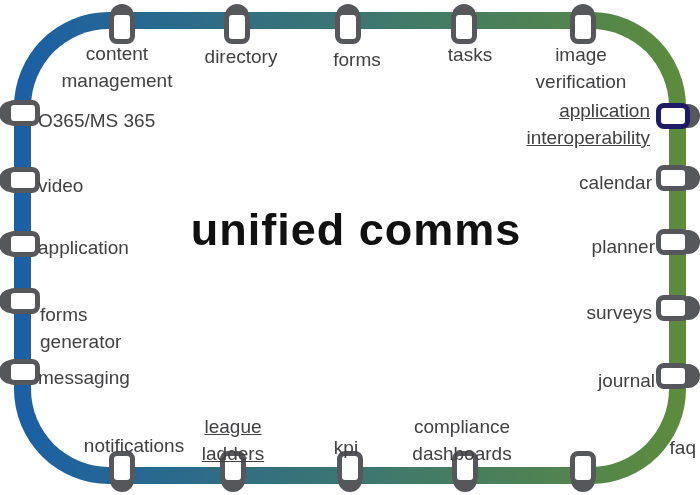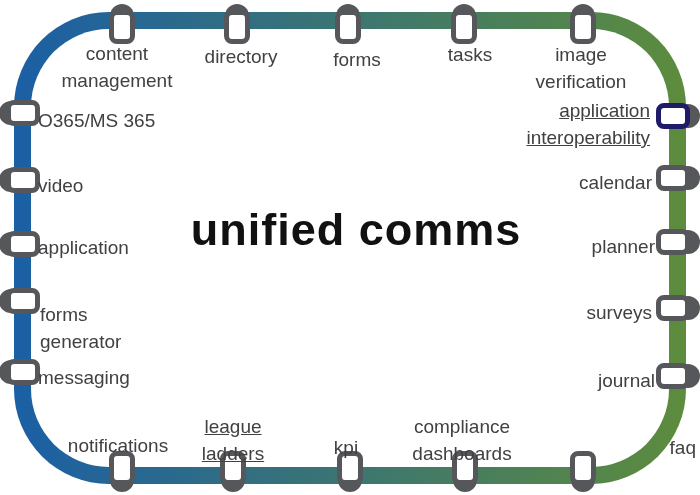--- a/index.html
+++ b/index.html
@@ -92,21 +92,21 @@
       <div class="conn-plug plug-h" style="left: 656px; top: 229px;"></div>
       <div class="node-label side-right" style="right: 45px; top: 233px;">planner</div>
       <div class="conn-cap" style="left: 676px; top: 296px;"></div>
       <div class="conn-plug plug-h" style="left: 656px; top: 295px;"></div>
       <div class="node-label side-right" style="right: 48px; top: 299px;">surveys</div>
       <div class="conn-cap" style="left: 676px; top: 364px;"></div>
       <div class="conn-plug plug-h" style="left: 656px; top: 363px;"></div>
       <div class="node-label side-right" style="right: 45px; top: 367px;">journal</div>
       <div class="conn-cap" style="left: 110px; top: 468px;"></div>
       <div class="conn-plug plug-v" style="left: 109px; top: 451px;"></div>
-      <div class="node-label side-bottom" style="left: 8px; top: 432px;">notifications</div>
+      <div class="node-label side-bottom" style="left: 24px; top: 432px;">notifications</div>
       <div class="conn-cap" style="left: 221px; top: 468px;"></div>
       <div class="conn-plug plug-v" style="left: 220px; top: 451px;"></div>
       <div class="node-label side-bottom" style="left: 123px; top: 413px; text-decoration: underline;">league
 ladders</div>
       <div class="conn-cap" style="left: 338px; top: 468px;"></div>
       <div class="conn-plug plug-v" style="left: 337px; top: 451px;"></div>
       <div class="node-label side-bottom" style="left: 236px; top: 434px;">kpi</div>
       <div class="conn-cap" style="left: 453px; top: 468px;"></div>
       <div class="conn-plug plug-v" style="left: 452px; top: 451px;"></div>
       <div class="node-label side-bottom" style="left: 352px; top: 413px;">compliance

